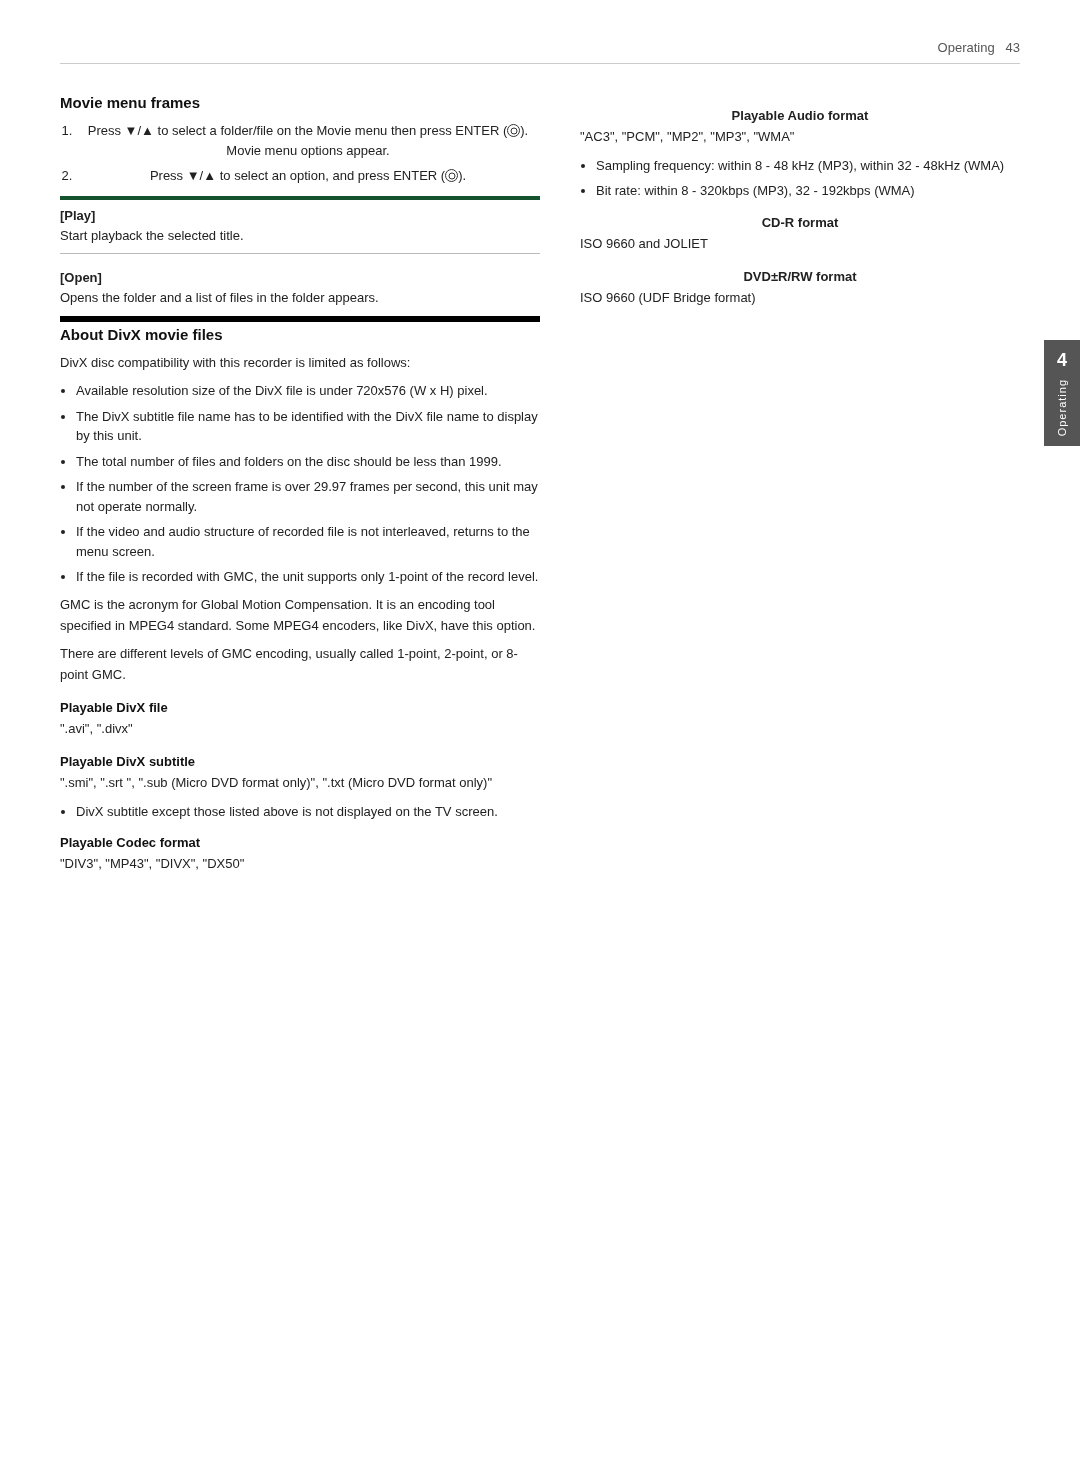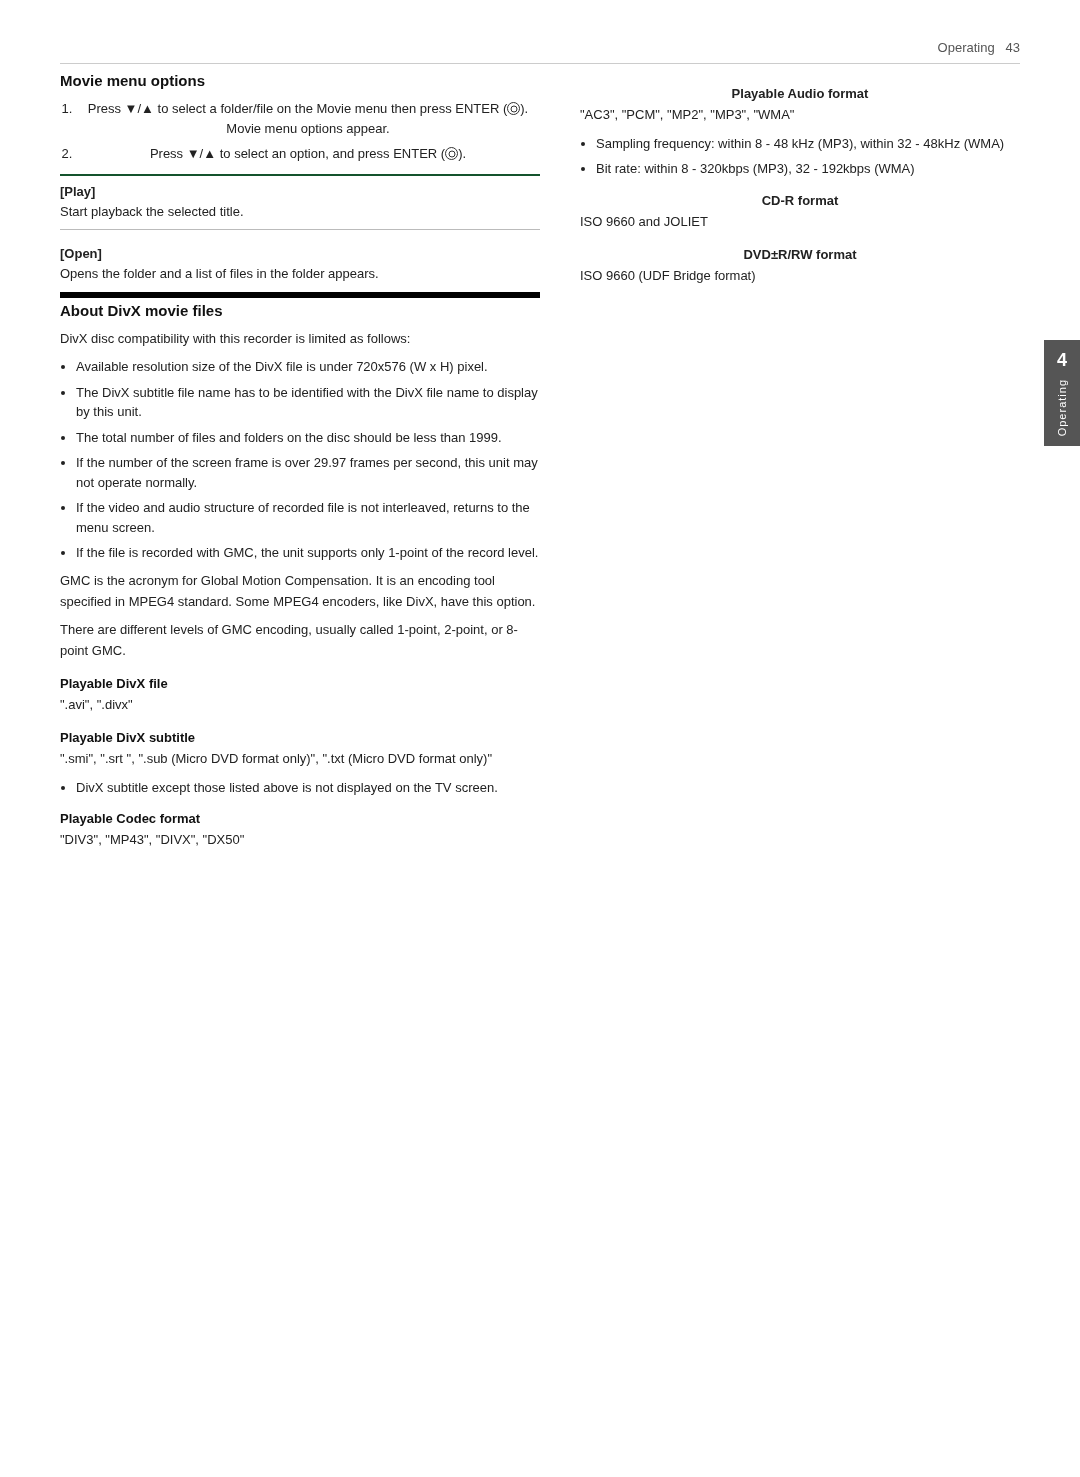--- a/index.html
+++ b/index.html
@@ -21,21 +21,21 @@
       padding: 40px 60px 60px 60px;
     }
 
     
     .page-header {
       display: flex;
       justify-content: flex-end;
       align-items: center;
       border-bottom: 1px solid #ccc;
       padding-bottom: 8px;
-      margin-bottom: 8px;
+      margin-bottom: 30px;
     }
 
     .page-header-text {
       font-size: 13px;
       color: #555;
     }
 
     
     .side-tab {
       position: absolute;
@@ -104,21 +104,21 @@
       text-align: center;
     }
 
     .numbered-list li {
       margin-bottom: 6px;
       line-height: 1.5;
     }
 
     
     .play-open-section {
-      border-top: 2px solid #14532d;
+      border-top: 4px solid #14532d;
       border-bottom: 1px solid #bbb;
       padding: 8px 0;
       margin-bottom: 8px;
     }
 
     .play-open-label {
       font-size: 13px;
       font-weight: bold;
       margin-bottom: 3px;
     }
@@ -208,21 +208,21 @@
   <div class="side-tab">
     <span class="side-tab-number">4</span>
     <span class="side-tab-text">Operating</span>
   </div>
 
   <div class="content">
 
     <div class="left-column">
 
       <div>
-        <div class="section-title">Movie menu options</div>
+        <div class="section-title">Movie menu frames</div>
 
         <ol class="numbered-list">
           <li>
             <span>Press ▼/▲ to select a folder/file on the Movie menu then press ENTER (<span class="circle-icon"></span>). Movie menu options appear.</span>
           </li>
           <li>
             <span>Press ▼/▲ to select an option, and press ENTER (<span class="circle-icon"></span>).</span>
           </li>
         </ol>
 

